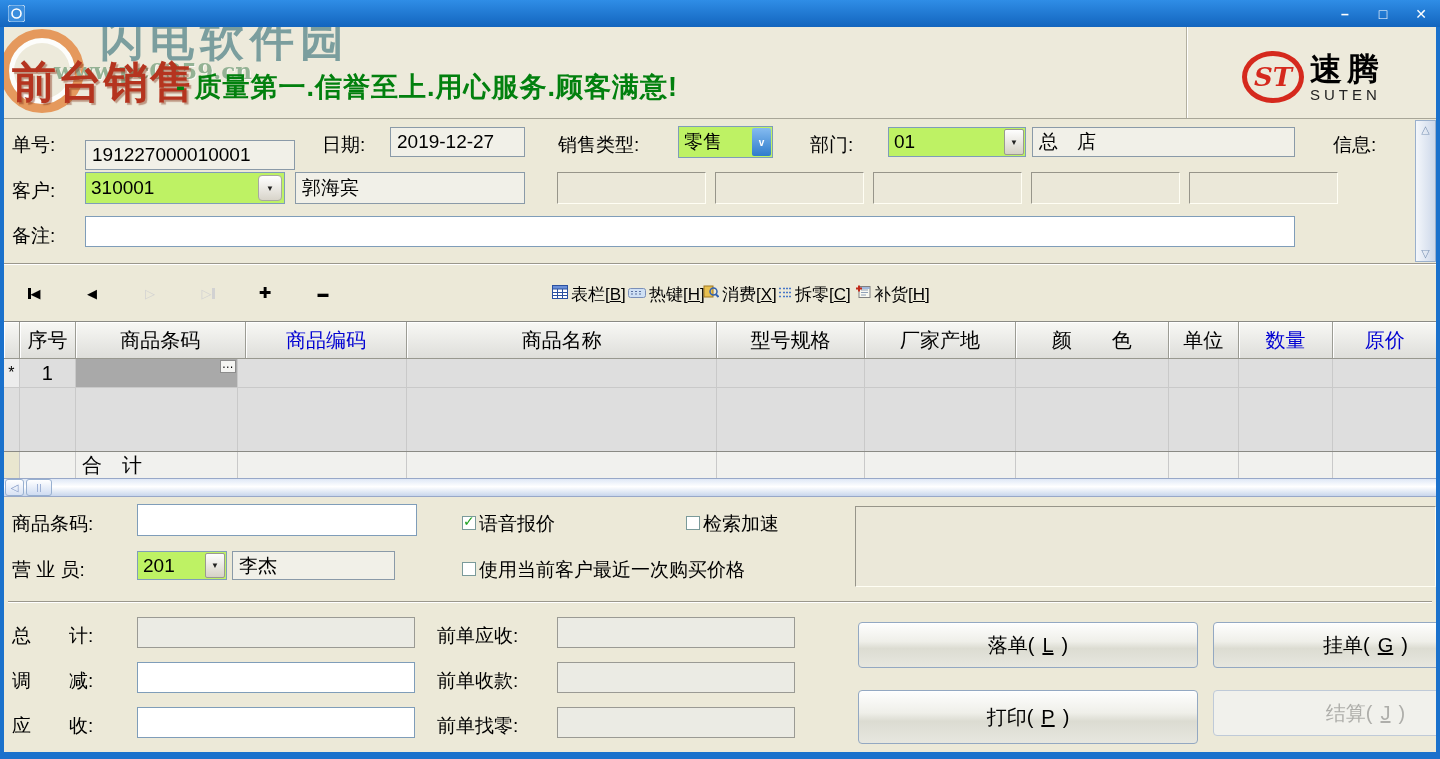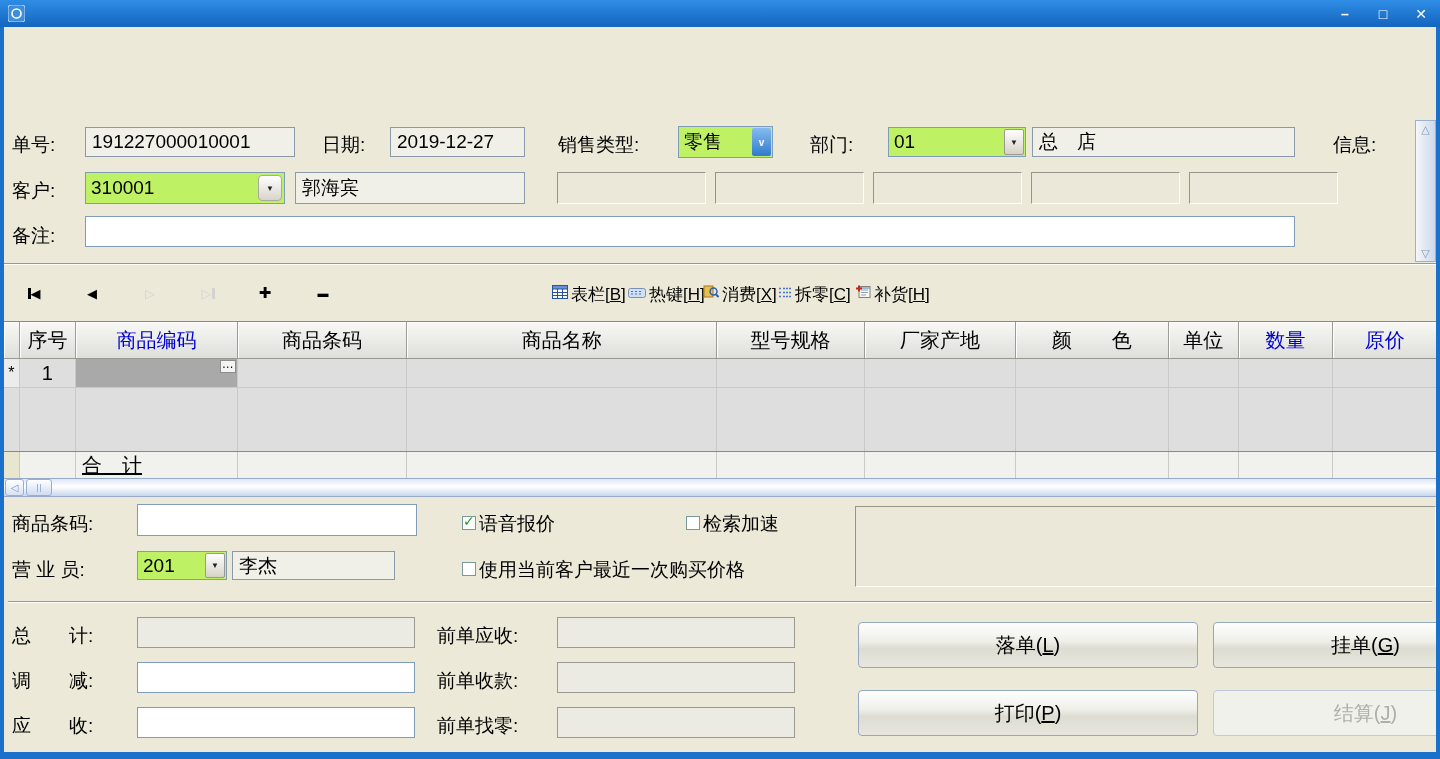--- a/index.html
+++ b/index.html
@@ -87,32 +87,32 @@
   .tbody{position:absolute;left:4px;top:359px;width:1432px;height:92px;background:#dedede;display:flex;}
   .bc{box-sizing:border-box;border-right:1px solid #c9c9c9;}
   .cell1{height:29px;box-sizing:border-box;border-bottom:1px solid #c9c9c9;display:flex;
          align-items:center;justify-content:center;font-size:20px;}
   .cell1.ind{background:#ececec;font-size:16px;}
   .cell1.sel{background:#a9a9a9;position:relative;}
   .dots{position:absolute;top:1px;right:1px;width:16px;height:13px;background:#f4f4f2;
         border:1px solid #8c8c8c;font-size:12px;line-height:7px;text-align:center;box-sizing:border-box;}
   .ttotal{position:absolute;left:4px;top:451px;width:1432px;height:27px;background:#f1f1ee;
           border-top:1px solid #8a8a84;display:flex;box-sizing:border-box;}
-  .tc{box-sizing:border-box;border-right:1px solid #c9c9c9;display:flex;align-items:center;font-size:20px;text-decoration:underline;}
+  .tc{box-sizing:border-box;border-right:1px solid #c9c9c9;display:flex;align-items:center;font-size:20px;}
   .tc.ind{background:#e9e6cf;}
   .c0{width:16px}.c1{width:57px}.c2{width:164px}.c3{width:172px}.c4{width:314px}.c5{width:150px}
   .c6{width:153px}.c7{width:155px}.c8{width:71px}.c9{width:96px}.c10{width:104px;border-right:none}
   
   .cb{position:absolute;width:14px;height:14px;background:#fff;border:1px solid #7a9a9a;box-sizing:border-box;}
   .cb.checked::after{content:"✓";position:absolute;left:0px;top:-4px;color:#21a121;font-size:14px;font-weight:bold;}
   
   .xpbtn{position:absolute;box-sizing:border-box;border:1px solid #93a8c2;border-radius:4px;
          background:linear-gradient(180deg,#fefefe,#efefe9 42%,#dcdcd2 58%,#e7e7df);
          box-shadow:inset 0 1px 0 #fff;display:flex;align-items:center;justify-content:center;
-         font-size:20px;cursor:default;}
+         font-size:20px;cursor:default;gap:8px;}
   .xpbtn .key{text-decoration:underline;}
   .xpbtn.disabled{background:#f1f1ec;color:#aeaeaa;border-color:#bfcad8;box-shadow:none;}
   .winicon{margin-left:8px;display:flex;align-items:center;}
 </style>
 </head>
 <body>
 
 <div class="window">
 
   <div class="titlebar">
@@ -126,23 +126,38 @@
       <span>–</span>
       <span>□</span>
       <span>✕</span>
     </span>
   </div>
 
   <div class="edge" style="left:0;top:27px;width:4px;height:732px"></div>
   <div class="edge" style="right:0;top:27px;width:4px;height:732px"></div>
   <div class="edge" style="left:0;top:752px;width:1440px;height:7px"></div>
 
+  <div class="header">
+    <div class="wm-ring"></div>
+    <div class="wm-site">闪电软件园</div>
+    <div class="wm-url">www.pc0359.cn</div>
+    <div class="page-title">前台销售</div>
+    <div class="slogan">-  质量第一.信誉至上.用心服务.顾客满意!</div>
+    <div class="hdr-divider"></div>
+    <div class="brand">
+      <span class="brandmark">ST</span>
+      <span class="brand-txt">
+        <span class="brand-cn">速腾</span>
+        <span class="brand-en">SUTEN</span>
+      </span>
+    </div>
+  </div>
 
   <div class="lbl" style="left:12px;top:132px">单号:</div>
-  <div class="fld ro" style="left:85px;top:127px;width:210px;height:30px">191227000010001</div>
+  <div class="fld ro" style="left:85px;top:140px;width:210px;height:30px">191227000010001</div>
   <div class="lbl" style="left:322px;top:132px">日期:</div>
   <div class="fld ro" style="left:390px;top:127px;width:135px;height:30px">2019-12-27</div>
   <div class="lbl" style="left:558px;top:132px">销售类型:</div>
   <div class="combo" style="left:678px;top:126px;width:95px;height:32px">
     <span class="val">零售</span>
     <span class="dd-blue">v</span>
   </div>
   <div class="lbl" style="left:810px;top:132px">部门:</div>
   <div class="combo" style="left:888px;top:127px;width:138px;height:30px">
     <span class="val">01</span>
@@ -228,22 +243,22 @@
           <path d="M6 6h7M6 8.5h7M6 11h5" stroke="#90a0b8"></path>
           <path d="M4.5 4h10" stroke="#4878c8"></path>
           <path d="M1 4.5h6M4 1.5v6" stroke="#c02818" stroke-width="2"></path>
         </svg></span>
     <span><span>补货[</span><span style="text-decoration:underline">H</span><span>]</span></span>
   </div>
 
   <div class="thead">
     <div class="th c0"></div>
     <div class="th c1">序号</div>
+    <div class="th c3">商品条码</div>
     <div class="th c2 blu">商品编码</div>
-    <div class="th c3">商品条码</div>
     <div class="th c4">商品名称</div>
     <div class="th c5">型号规格</div>
     <div class="th c6">厂家产地</div>
     <div class="th c7">颜　　色</div>
     <div class="th c8">单位</div>
     <div class="th c9 blu">数量</div>
     <div class="th c10 blu">原价</div>
   </div>
   <div class="tbody">
     <div class="bc c0">
@@ -339,21 +354,21 @@
   <div class="xpbtn" style="left:858px;top:622px;width:340px;height:46px">
     <span>落单(</span>
       <span class="key">L</span>
       <span>)</span>
   </div>
   <div class="xpbtn" style="left:1213px;top:622px;width:305px;height:46px">
     <span>挂单(</span>
       <span class="key">G</span>
       <span>)</span>
   </div>
-  <div class="xpbtn" style="left:858px;top:690px;width:340px;height:46px">
+  <div class="xpbtn" style="left:858px;top:690px;width:340px;height:54px">
     <span>打印(</span>
       <span class="key">P</span>
       <span>)</span>
   </div>
   <div class="xpbtn disabled" style="left:1213px;top:690px;width:305px;height:46px">
     <span>结算(</span>
       <span class="key">J</span>
       <span>)</span>
   </div>
 

